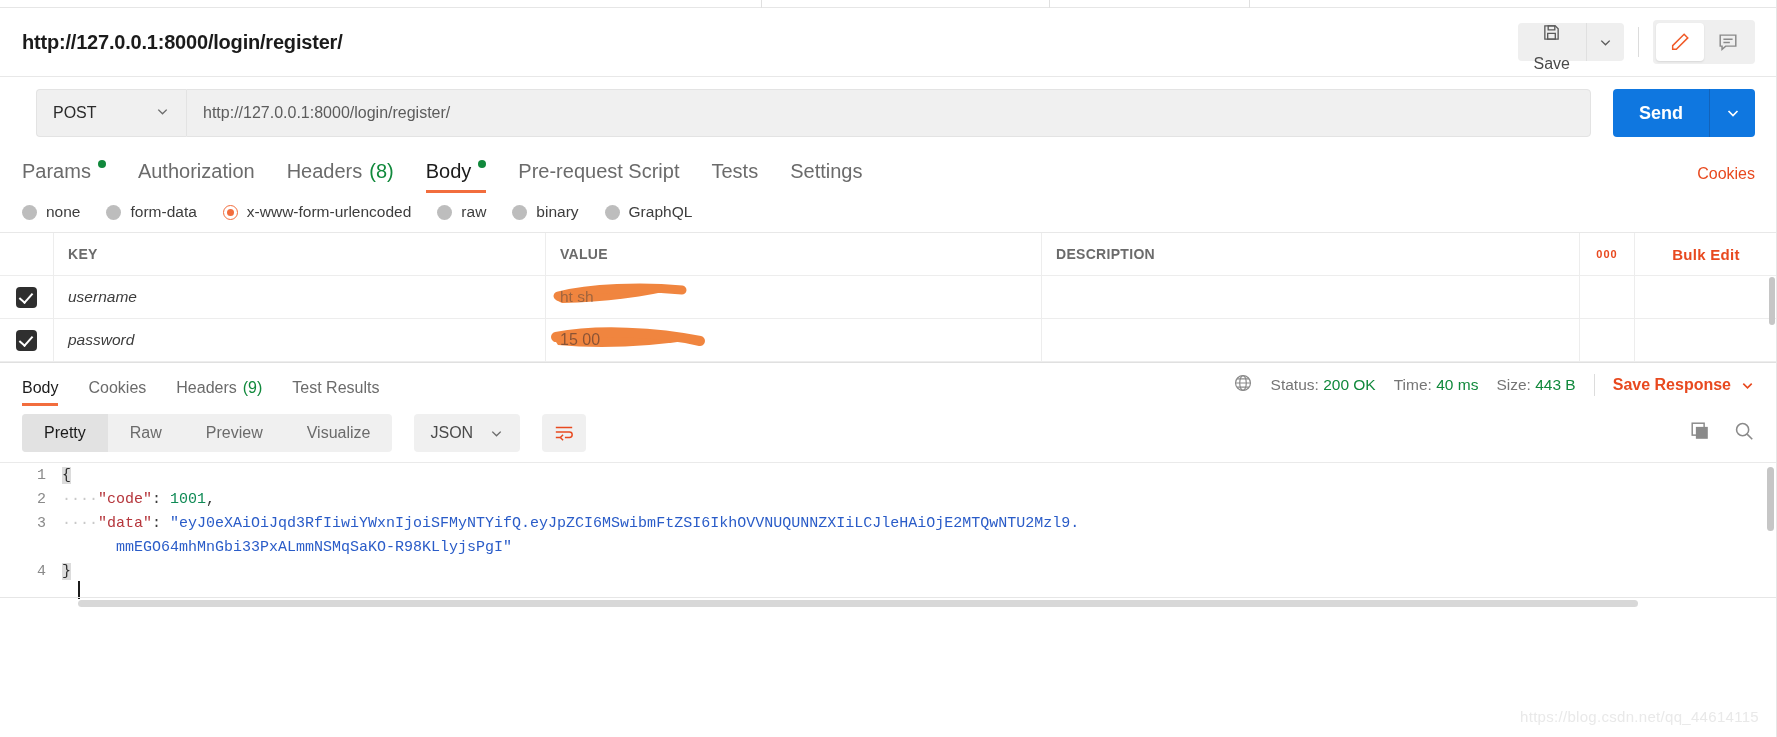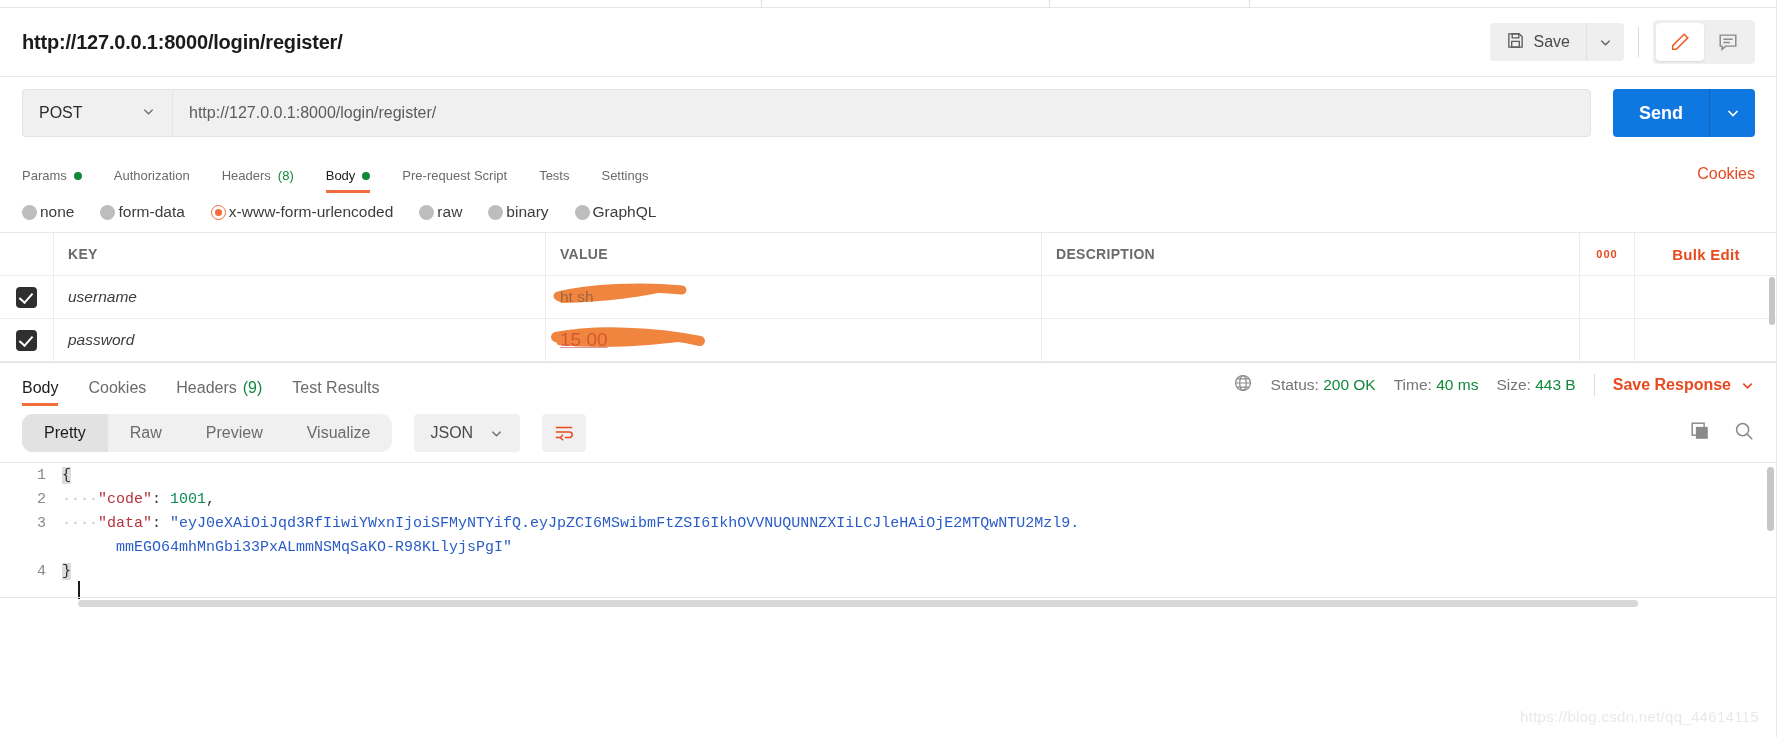--- a/index.html
+++ b/index.html
@@ -51,20 +51,21 @@
     gap: 9px;
     background: #efefef;
     border: none;
     border-radius: 4px 0 0 4px;
     height: 38px;
     padding: 0 16px;
     font-size: 16px;
     color: #4a4a4a;
     font-family: "Liberation Sans", sans-serif;
     cursor: pointer;
+    flex-direction: column;
   }
   .save-caret {
     background: #efefef;
     border: none;
     border-left: 1px solid #e0e0e0;
     border-radius: 0 4px 4px 0;
     height: 38px;
     width: 38px;
     display: flex;
     align-items: center;
@@ -93,21 +94,21 @@
     justify-content: center;
     border-radius: 4px;
     cursor: pointer;
   }
   .iconbtn.active { background: #ffffff; box-shadow: 0 1px 2px rgba(0,0,0,.10); }
 
   
   .urlbar {
     display: flex;
     align-items: flex-start;
-    padding: 12px 22px 14px 22px;
+    padding: 12px 22px 14px 36px;
   }
   .method {
     width: 150px;
     height: 48px;
     background: #f0f0f0;
     border: 1px solid #e3e3e3;
     border-right: none;
     border-radius: 4px 0 0 4px;
     display: flex;
     align-items: center;
@@ -159,23 +160,22 @@
   
   .reqtabs {
     display: flex;
     align-items: flex-end;
     padding: 0 22px;
     height: 42px;
     position: relative;
   }
   .rtab {
     display: flex;
-    align-items: center;
     gap: 7px;
-    font-size: 13px;
+    font-size: 20px;
     color: #6b6b6b;
     margin-right: 32px;
     padding-bottom: 10px;
     position: relative;
     cursor: pointer;
     white-space: nowrap;
   }
   .rtab.active { color: #1b1b1b; }
   .rtab.active::after {
     content: "";
@@ -197,21 +197,21 @@
   
   .radios {
     display: flex;
     align-items: center;
     padding: 10px 22px 11px 22px;
     gap: 26px;
   }
   .radio {
     display: flex;
     align-items: center;
-    gap: 3px;
+    gap: 9px;
     font-size: 15.5px;
     color: #3d3d3d;
     cursor: pointer;
     white-space: nowrap;
   }
   .rcircle {
     width: 15px; height: 15px;
     border-radius: 50%;
     background: #bdbdbd;
     display: inline-block;
@@ -327,21 +327,21 @@
   
   .resptoolbar {
     display: flex;
     align-items: center;
     padding: 8px 22px 10px 22px;
     gap: 10px;
   }
   .segmented {
     display: flex;
     background: #f0f0f0;
-    border-radius: 11px;
+    border-radius: 4px;
     overflow: hidden;
     height: 38px;
   }
   .segbtn {
     padding: 0 22px;
     height: 38px;
     display: flex;
     align-items: center;
     font-size: 16px;
     color: #6b6b6b;
@@ -587,21 +587,21 @@
   <div class="kvrow body">
     <div class="cell-chk">
       <div class="chk"></div>
     </div>
     <div class="cell-key">password</div>
     <div class="cell-val">
       <svg class="redaction" width="165" height="34" viewBox="0 0 165 34" style="left:4px;top:4px;">
         <path d="M4 16 C34 6, 96 7, 148 16 C100 24, 48 26, 8 22 Z" fill="#f0853f"></path>
         <path d="M6 14 C46 6, 108 9, 150 18" stroke="#f0853f" stroke-width="10" fill="none" stroke-linecap="round"></path>
       </svg>
-      <span style="color:#b91c1c;font-size:19px;opacity:.45;text-decoration:underline;">15                  00</span>
+      <span style="color:#0f172a;font-size:16px;opacity:.45;">15                  00</span>
     </div>
     <div class="cell-desc"></div>
     <div class="cell-dots"></div>
     <div class="cell-bulk"></div>
   </div>
 
   <div class="tbl-scroll"></div>
 </div>
 
 <div class="resphead">

